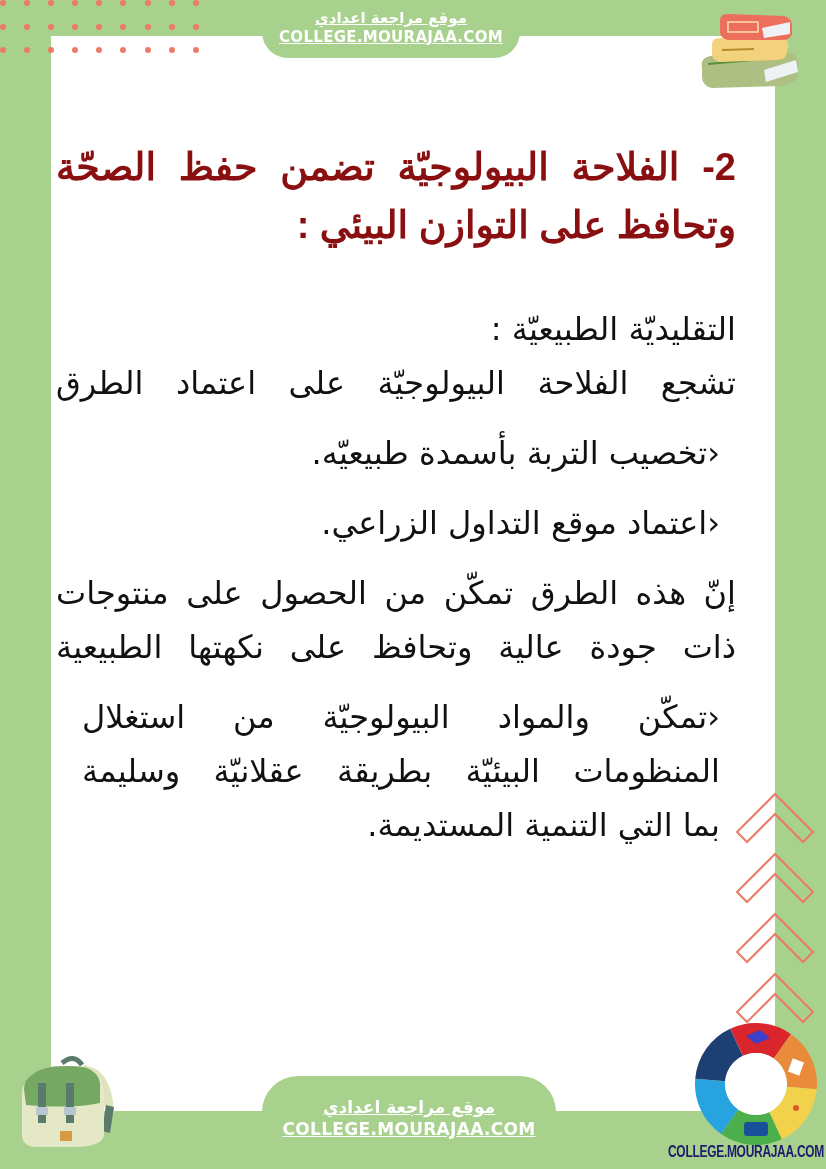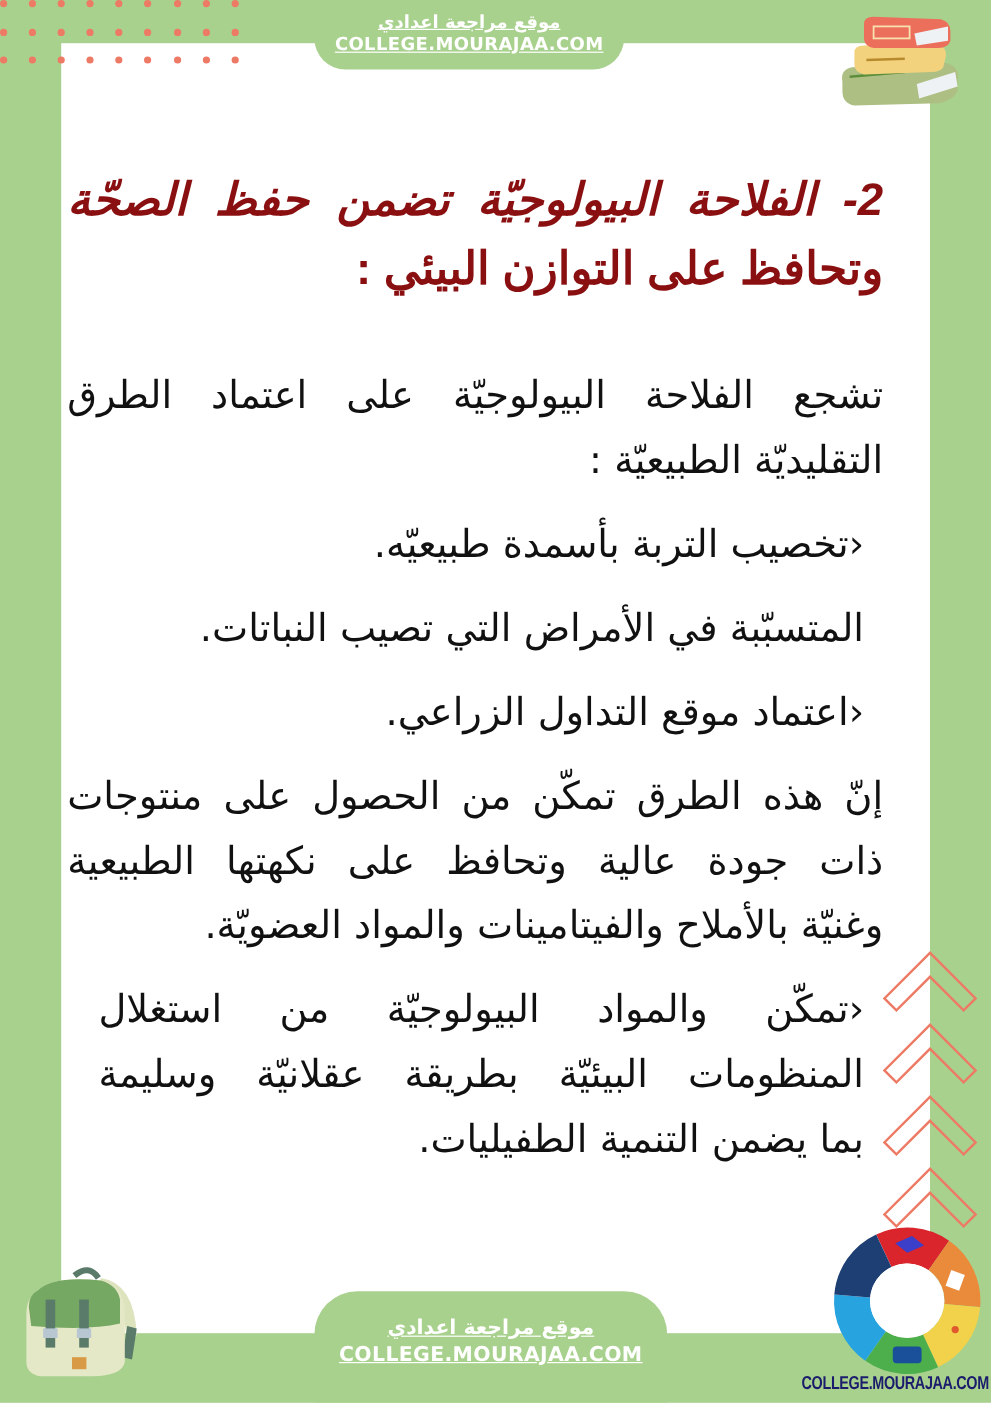--- a/index.html
+++ b/index.html
@@ -34,21 +34,21 @@
 
   .content {
     position: absolute; left: 56px; top: 138px; width: 680px;
     direction: rtl; text-align: justify; color: #111;
   }
   .heading {
     color: #8a0f10; font-family: "Liberation Sans", sans-serif; font-weight: bold;
     font-size: 38px; line-height: 58px; margin: 0;
     text-align-last: right;
   }
-  .heading .l1 { text-align-last: justify; display: block; font-style: italic; }
+  .heading .l1 { text-align-last: justify; display: block; }
   .para {
     font-family: "DejaVu Sans", sans-serif; font-size: 32px; line-height: 54px; margin: 0;
   }
   .para .line { display: block; }
   .para .just { text-align-last: justify; }
   .p-intro { margin-top: 48px; }
   .bullet { padding-right: 0; margin: 16px; }
   .bullet.indent { padding-right: 0; margin-left: 26px; }
   .mark { display: inline-block; }
 
@@ -113,46 +113,44 @@
   <path d="M68 18 L96 12 L96 24 L70 28 Z" fill="#eef2f5"></path>
 </svg>
 
 <div class="content">
   <h1 class="heading">
     <span class="l1">2- الفلاحة البيولوجيّة تضمن حفظ الصحّة</span>
     <span class="l2">وتحافظ على التوازن البيئي :</span>
   </h1>
 
   <p class="para p-intro">
+    <span class="line">التقليديّة الطبيعيّة :</span>
     <span class="line just">تشجع الفلاحة البيولوجيّة على اعتماد الطرق</span>
-    <span class="line">التقليديّة الطبيعيّة :</span>
   </p>
 
   <div class="para bullet indent">
     <span class="line"><span class="mark">‹</span><span>تخصيب التربة بأسمدة طبيعيّه.</span></span>
   </div>
 
   <div class="para bullet indent">
-    <span class="line">المتسبّبة في الأمراض التي تصيب النباتات.</span>
   </div>
 
   <div class="para bullet indent">
     <span class="line"><span class="mark">‹</span><span>اعتماد موقع التداول الزراعي.</span></span>
   </div>
 
   <p class="para">
     <span class="line just">إنّ هذه الطرق تمكّن من الحصول على منتوجات</span>
     <span class="line just">ذات جودة عالية وتحافظ على نكهتها الطبيعية</span>
-    <span class="line">وغنيّة بالأملاح والفيتامينات والمواد العضويّة.</span>
   </p>
 
   <div class="para bullet indent">
     <span class="line just"><span class="mark">‹</span><span>تمكّن والمواد البيولوجيّة من استغلال</span></span>
     <span class="line just">المنظومات البيئيّة بطريقة عقلانيّة وسليمة</span>
-    <span class="line">بما يضمن التنمية الطفيليات.</span>
+    <span class="line">بما التي التنمية المستديمة.</span>
   </div>
 </div>
 
 <svg class="chevrons" viewBox="0 0 90 240" fill="none" stroke="#ec7a65" stroke-width="2">
   <path d="M43 2 L5 40 L15 50 L43 22 L71 50 L81 40 Z"></path>
   <path d="M43 62 L5 100 L15 110 L43 82 L71 110 L81 100 Z"></path>
   <path d="M43 122 L5 160 L15 170 L43 142 L71 170 L81 160 Z"></path>
   <path d="M43 182 L5 220 L15 230 L43 202 L71 230 L81 220 Z"></path>
 </svg>
 

